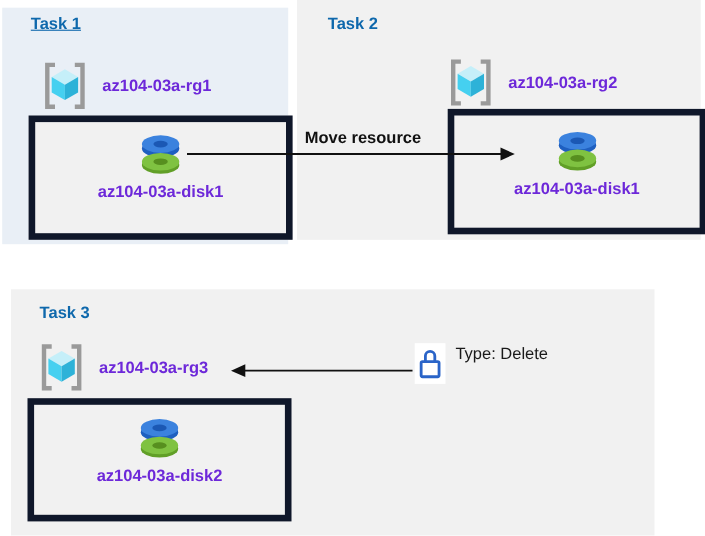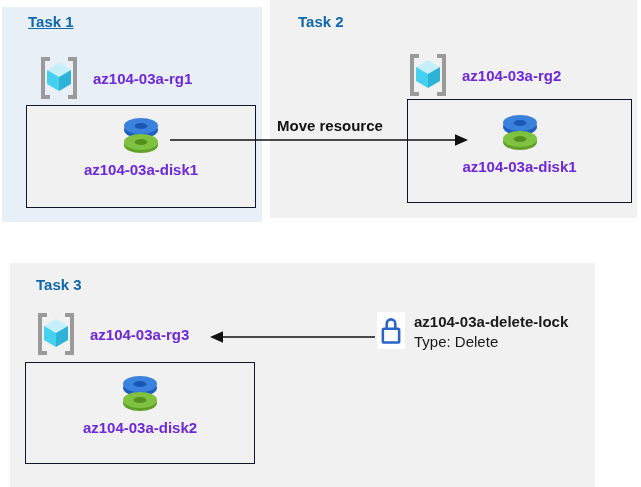--- a/index.html
+++ b/index.html
@@ -27,21 +27,21 @@
   .rg-row{position:absolute;display:flex;align-items:center;gap:11px;}
   #task1-rg-row{left:36px;top:55px;height:46px;}
   #task2-rg-row{left:405px;top:52px;height:46px;}
   #task3-rg-row{left:33px;top:312px;height:44px;}
 
   .rg-label,.res-label{
     font-size:15px;font-weight:bold;color:#6d28d9;white-space:nowrap;
   }
 
   .res-box{
-    position:absolute;border:1px solid #0f172a;background:#f1f1f1;
+    position:absolute;border:6px solid #0f172a;background:#f1f1f1;
     display:flex;flex-direction:column;align-items:center;
   }
   #task1-box{left:26px;top:105px;width:228px;height:101px;}
   #task2-box{left:407px;top:99px;width:223px;height:102px;}
   #task3-box{left:25px;top:362px;width:228px;height:100px;}
   #task1-box .disk-icon{margin-top:9px;}
   #task2-box .disk-icon{margin-top:12px;}
   #task3-box .disk-icon{margin-top:10px;}
   .res-box .res-label{margin-top:6px;}
 
@@ -144,21 +144,20 @@
 <div id="move-label">Move resource</div>
 
 <div id="lock-row">
   <div id="lock-badge">
     <svg width="24" height="31" viewBox="0 0 28 36">
       <path d="M9,16 V10 a5,5 0 0 1 10,0 V16" fill="none" stroke-width="3" stroke="#2a64c8"></path>
       <rect x="4.5" y="16" width="19" height="16" rx="1.5" fill="none" stroke-width="3" stroke="#2a64c8"></rect>
     </svg>
   </div>
   <div id="lock-text">
-    <span id="lock-name">az104-03a-delete-lock</span>
     <span id="lock-type-label">Type: </span>
     <span id="lock-type-value">Delete</span>
   </div>
 </div>
 
 <svg id="arrow-layer">
   <g>
     <line x1="170" y1="140" x2="457" y2="140" stroke-width="1.6" stroke="#111111"></line>
     <polygon points="468,140 455,134.2 455,145.8" fill="#111111"></polygon>
   </g>

